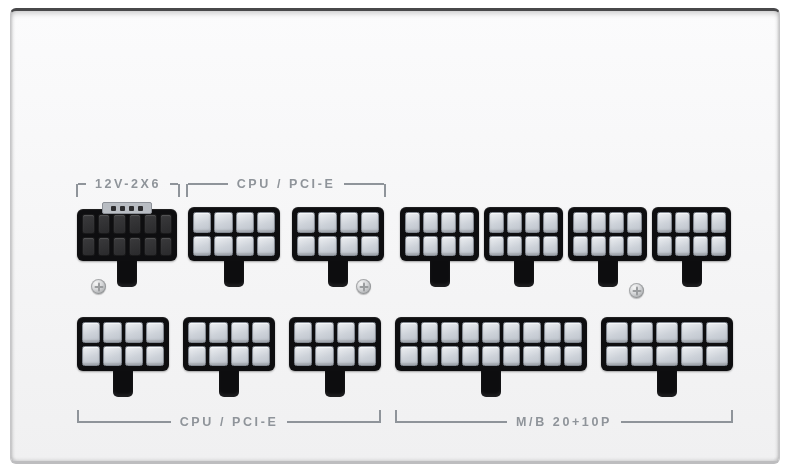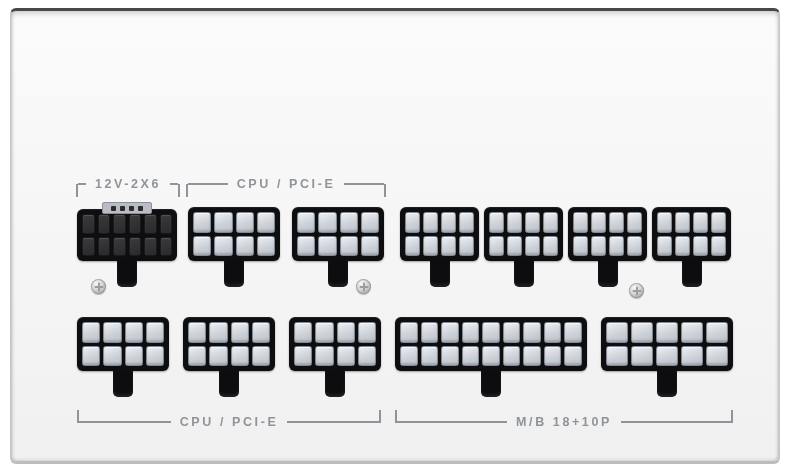--- a/index.html
+++ b/index.html
@@ -98,21 +98,21 @@
       <div class="bracket up" style="left: 66px; top: 398px; width: 304px;">
         <div class="tick"></div>
         <div class="line"></div>
         <div class="lbl">CPU / PCI-E</div>
         <div class="line"></div>
         <div class="tick"></div>
       </div>
       <div class="bracket up" style="left: 384px; top: 398px; width: 338px;">
         <div class="tick"></div>
         <div class="line"></div>
-        <div class="lbl">M/B 18+10P</div>
+        <div class="lbl">M/B 20+10P</div>
         <div class="line"></div>
         <div class="tick"></div>
       </div>
       <div class="connector dark" style="left: 66px; top: 198px; width: 100px; height: 52px;">
         <div class="sense">
           <div class="sense-pin"></div>
           <div class="sense-pin"></div>
           <div class="sense-pin"></div>
           <div class="sense-pin"></div>
         </div>

